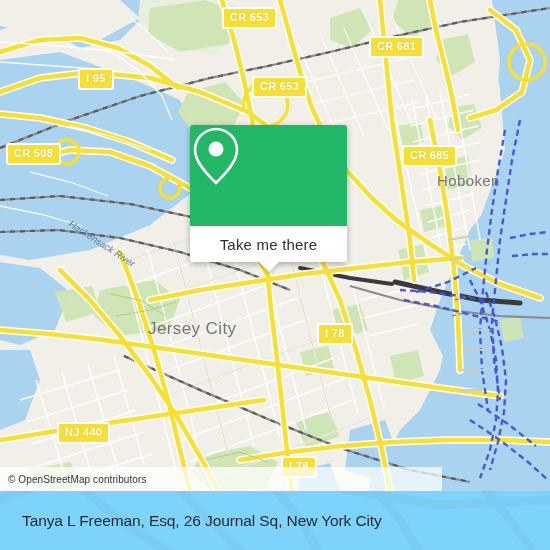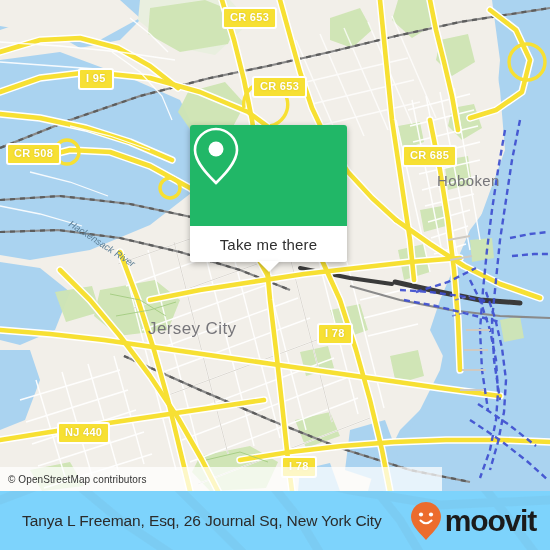--- a/index.html
+++ b/index.html
@@ -398,20 +398,21 @@
         <g stroke="#9ec97a" stroke-width="1" fill="none" opacity="0.8">
           <path d="M110,294 L140,300 L166,316"></path>
           <path d="M116,316 L150,310 L176,302"></path>
           <path d="M206,460 L240,452 L268,462"></path>
         </g>
 
       </g>
     </svg>
 
     <div class="shield" style="left:222px;  top:7px;">CR 653</div>
+    <div class="shield" style="left:369px;  top:36px;">CR 681</div>
     <div class="shield" style="left:252px;  top:76px;">CR 653</div>
     <div class="shield" style="left:402px;  top:107px;margin-top:38px;">CR 685</div>
     <div class="shield" style="left:78px;   top:68px;">I 95</div>
     <div class="shield" style="left:6px;    top:143px;">CR 508</div>
     <div class="shield" style="left:317px;  top:323px;">I 78</div>
     <div class="shield" style="left:57px;   top:422px;">NJ 440</div>
     <div class="shield" style="left:281px;  top:456px;">I 78</div>
 
     <div class="place-label sm" style="left:437px; top:172px;">Hoboken</div>
     <div class="place-label" style="left:148px; top:289px;margin-top:30px;">Jersey City</div>
@@ -443,24 +444,15 @@
         <path d="M160,470 L220,530 L260,570"></path>
         <path d="M260,470 L300,520 L330,570"></path>
         <path d="M360,470 L400,520 L430,570"></path>
         <path d="M0,500 L80,470 L170,460 L260,470 L350,490 L440,505 L550,500"></path>
         <path d="M470,470 L510,520 L540,560"></path>
       </g>
     </svg>
 
     <div class="footer-text">Tanya L Freeman, Esq, 26 Journal Sq, New York City</div>
 
-    <div class="brand">
-      <svg width="32" height="40" viewBox="0 0 32 40">
-        <path d="M16 1 C7.7 1 1 7.7 1 16 C1 25 12 34 16 39 C20 34 31 25 31 16 C31 7.7 24.3 1 16 1 Z" fill="#ec6c2d"></path>
-        <circle cx="11" cy="13.5" r="2.1" fill="#ffffff"></circle>
-        <circle cx="21" cy="13.5" r="2.1" fill="#ffffff"></circle>
-        <path d="M10.5 19.5 Q16 25 21.5 19.5" fill="none" stroke="#ffffff" stroke-width="2.1" stroke-linecap="round"></path>
-      </svg>
-      <span class="brand-word">moovit</span>
-    </div>
   </div>
 
 </div>
 
 </body></html>

